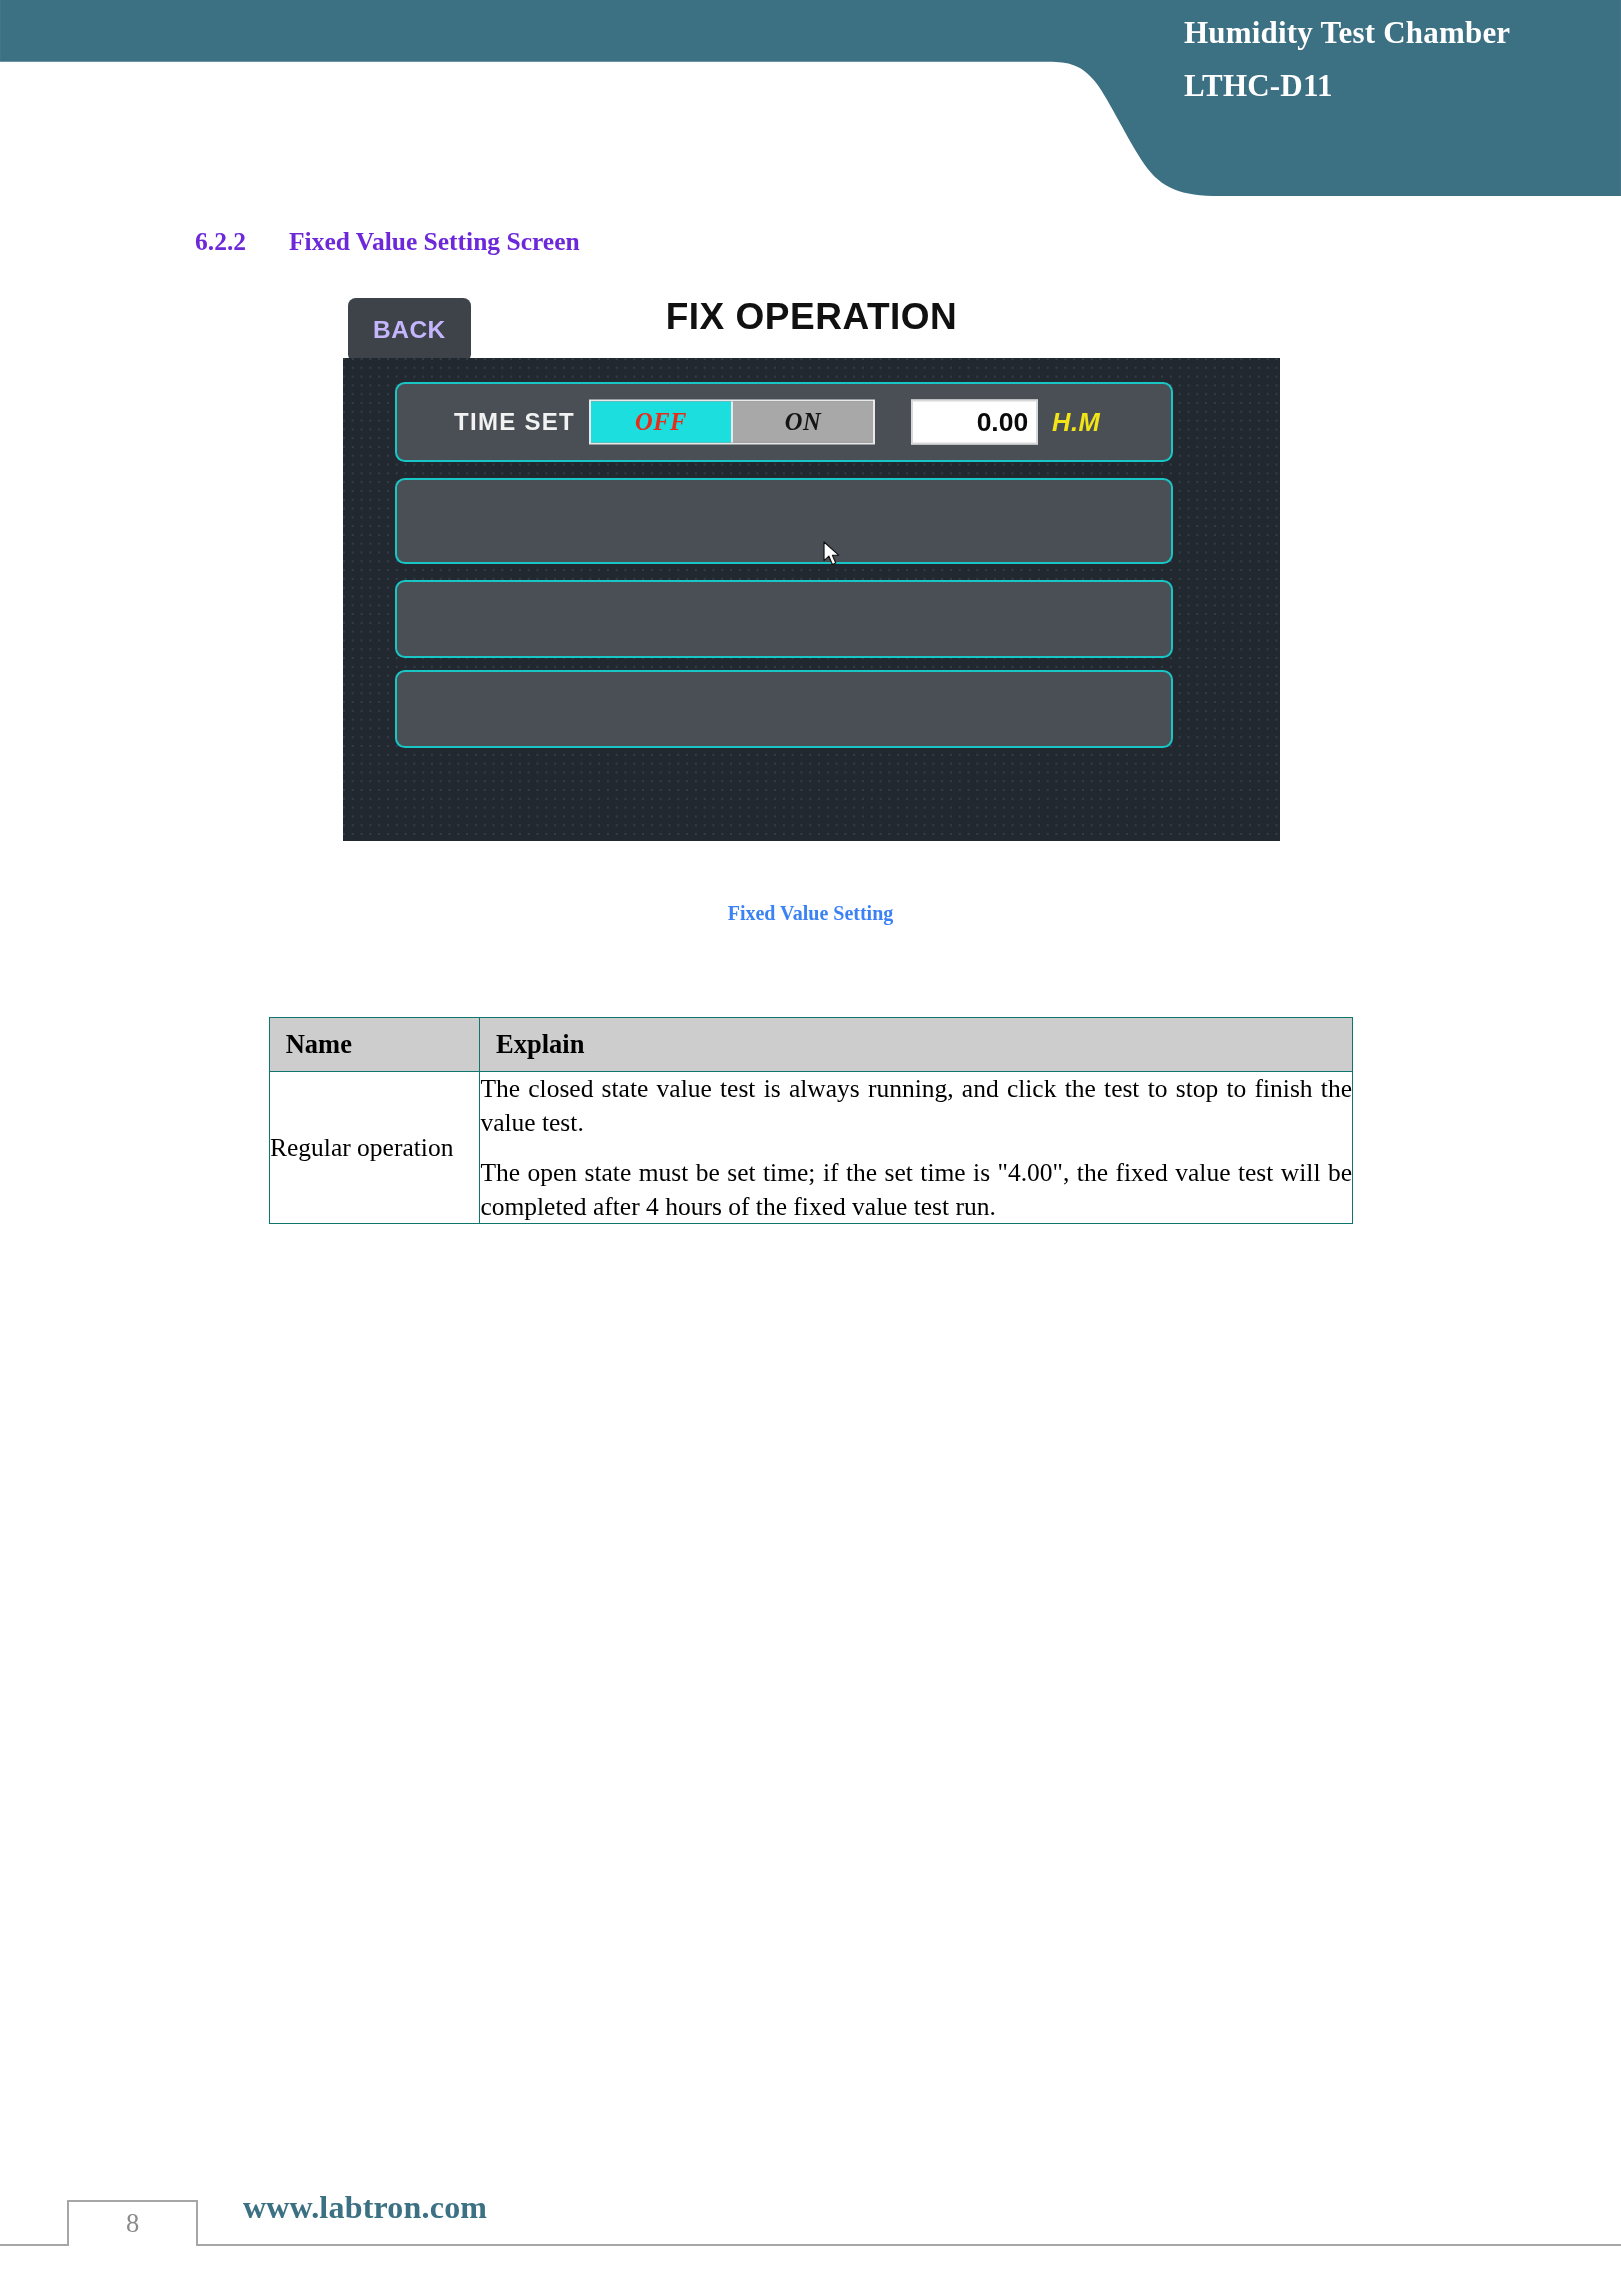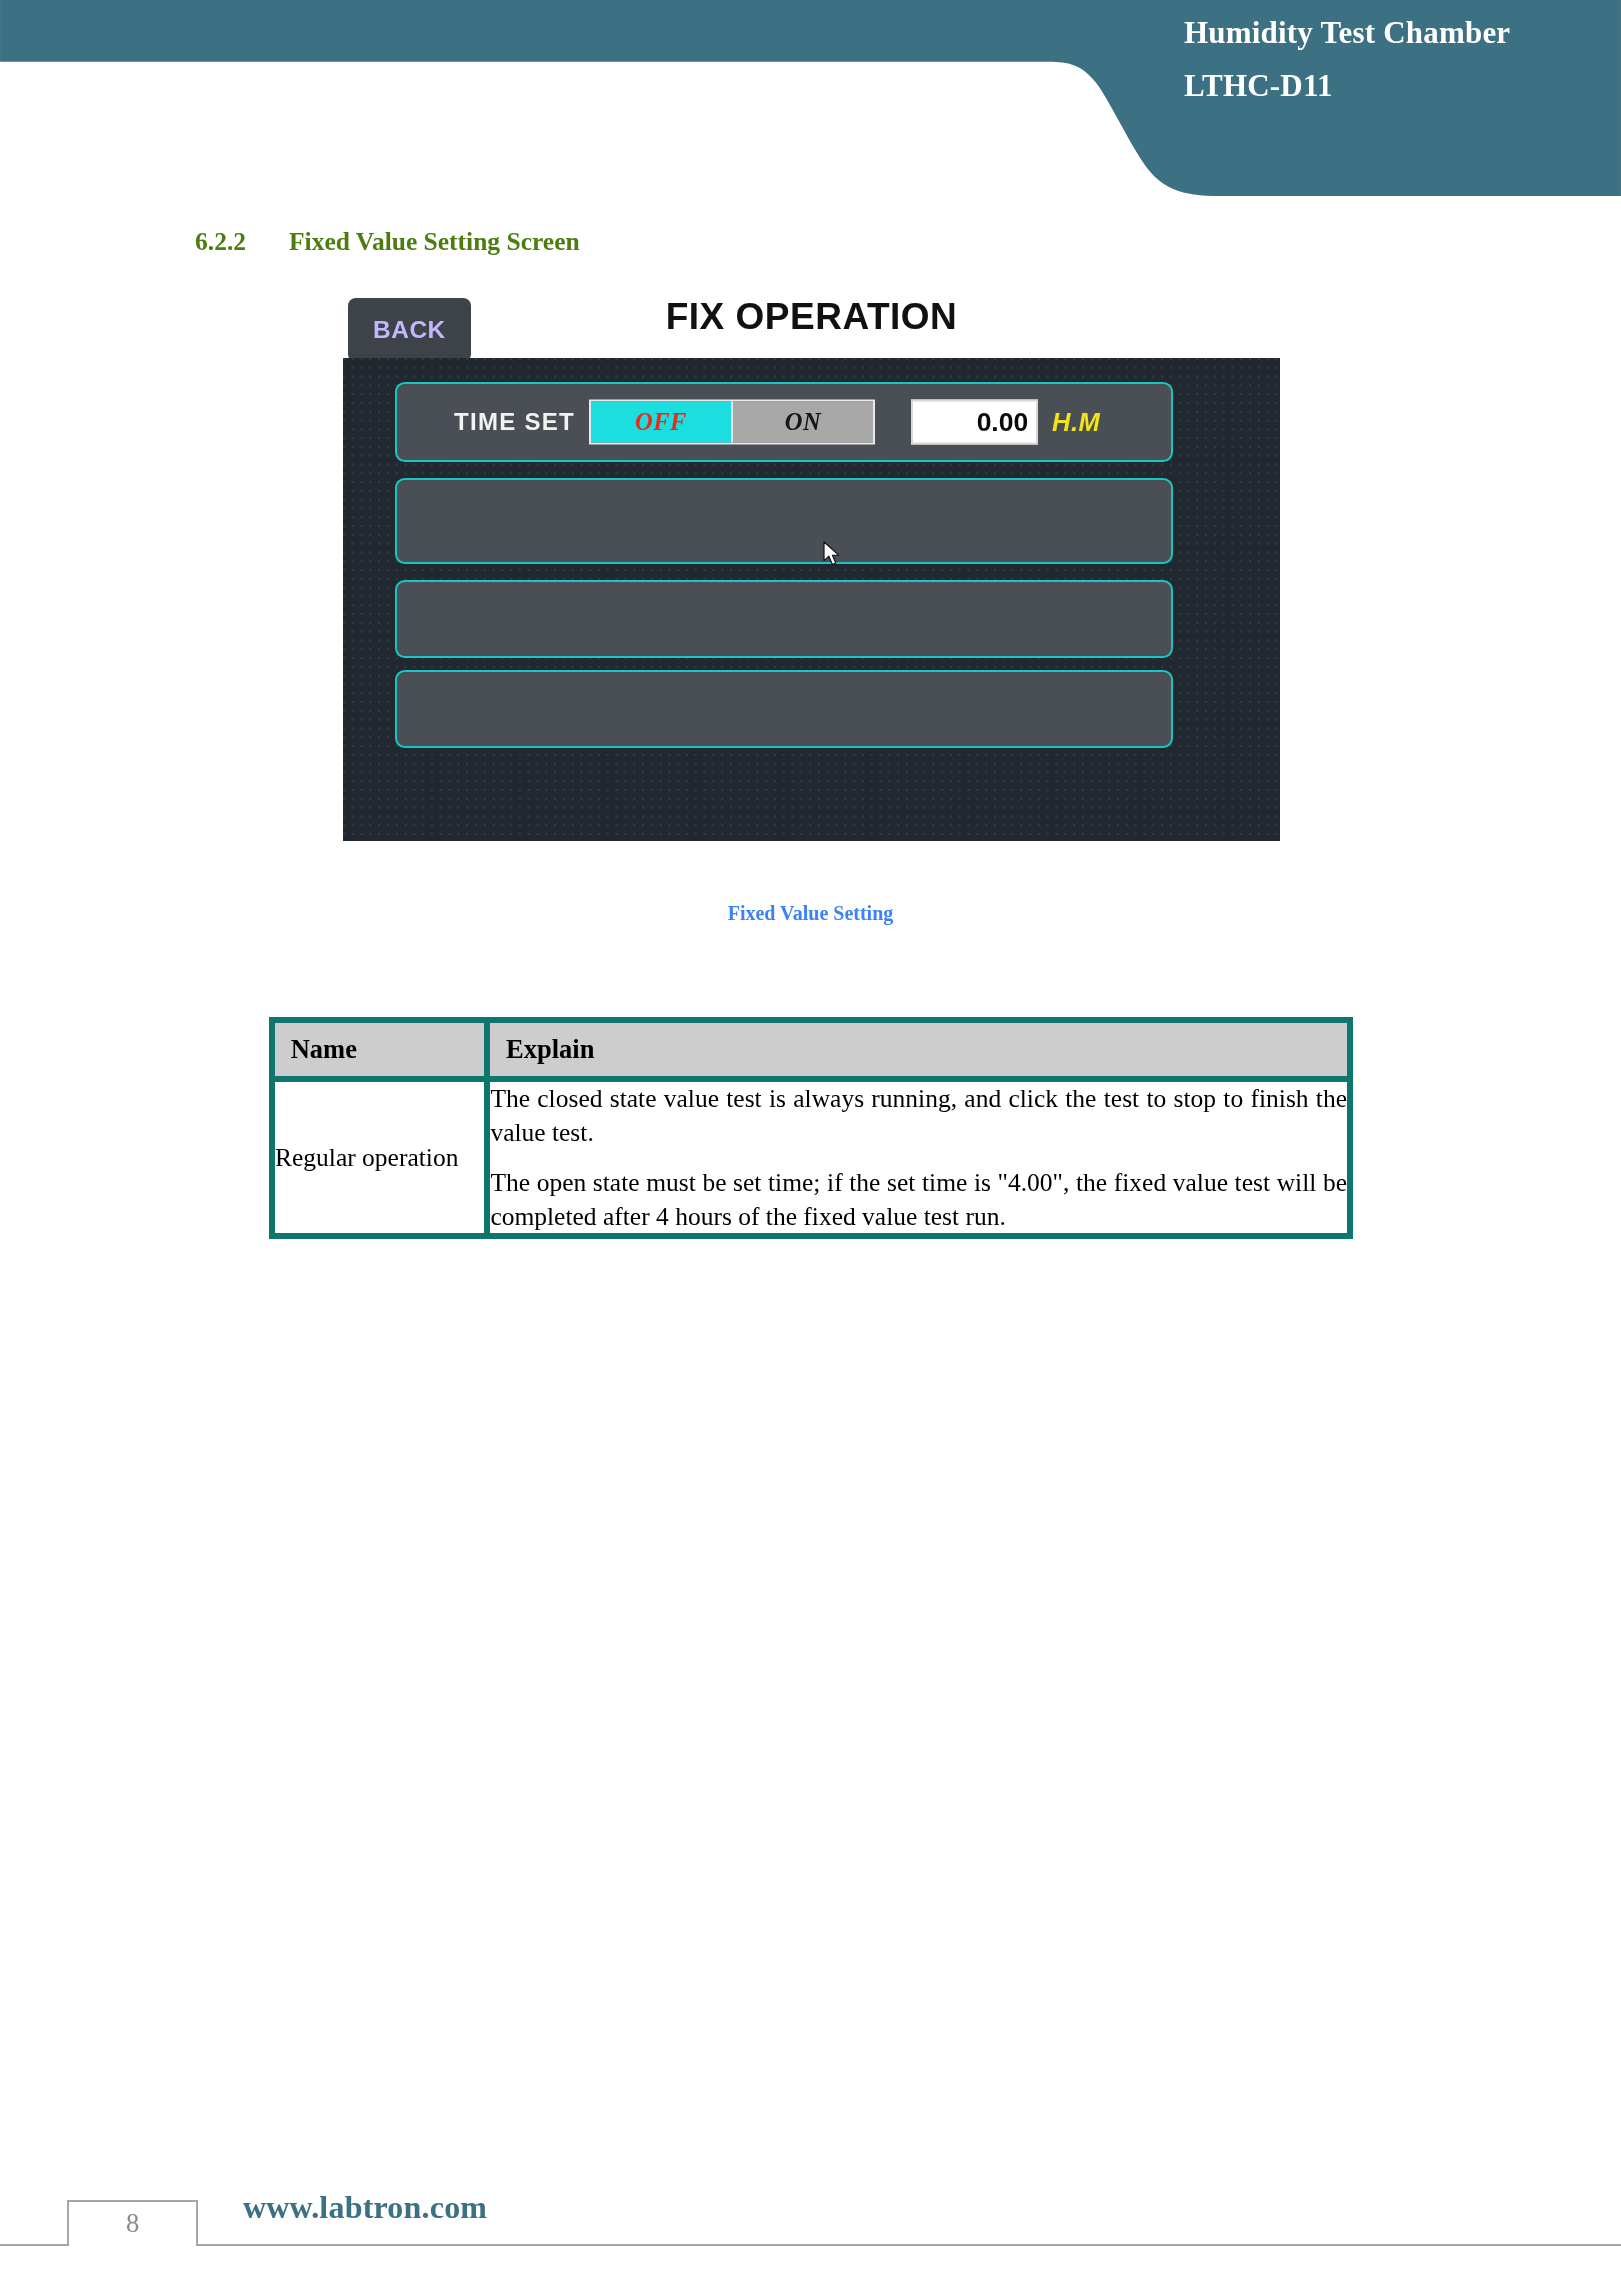--- a/index.html
+++ b/index.html
@@ -39,21 +39,21 @@
   .header-title div { white-space: nowrap; }
 
   
   .section-heading {
     position: absolute;
     top: 227px;
     left: 195px;
     font-family: "Liberation Serif", serif;
     font-weight: bold;
     font-size: 25.5px;
-    color: #4d7c0f;
+    color: #6d28d9;
     white-space: nowrap;
   }
   .section-heading .num { display: inline-block; min-width: 94px; }
 
   
   .hmi-wrap {
     position: absolute;
     left: 343px;
     top: 290px;
     width: 937px;
@@ -215,21 +215,21 @@
   .desc-table {
     position: absolute;
     left: 269px;
     top: 1017px;
     width: 1084px;
     border-collapse: collapse;
     font-family: "Liberation Serif", serif;
     table-layout: fixed;
   }
   .desc-table th, .desc-table td {
-    border: 6px solid #0f766e;
+    border: 1px solid #0f766e;
     vertical-align: middle;
     padding: 0;
   }
   .desc-table thead th {
     background: #cdcdcd;
     font-weight: bold;
     font-size: 26.5px;
     text-align: left;
     height: 53px;
     padding: 0 15.7px;

